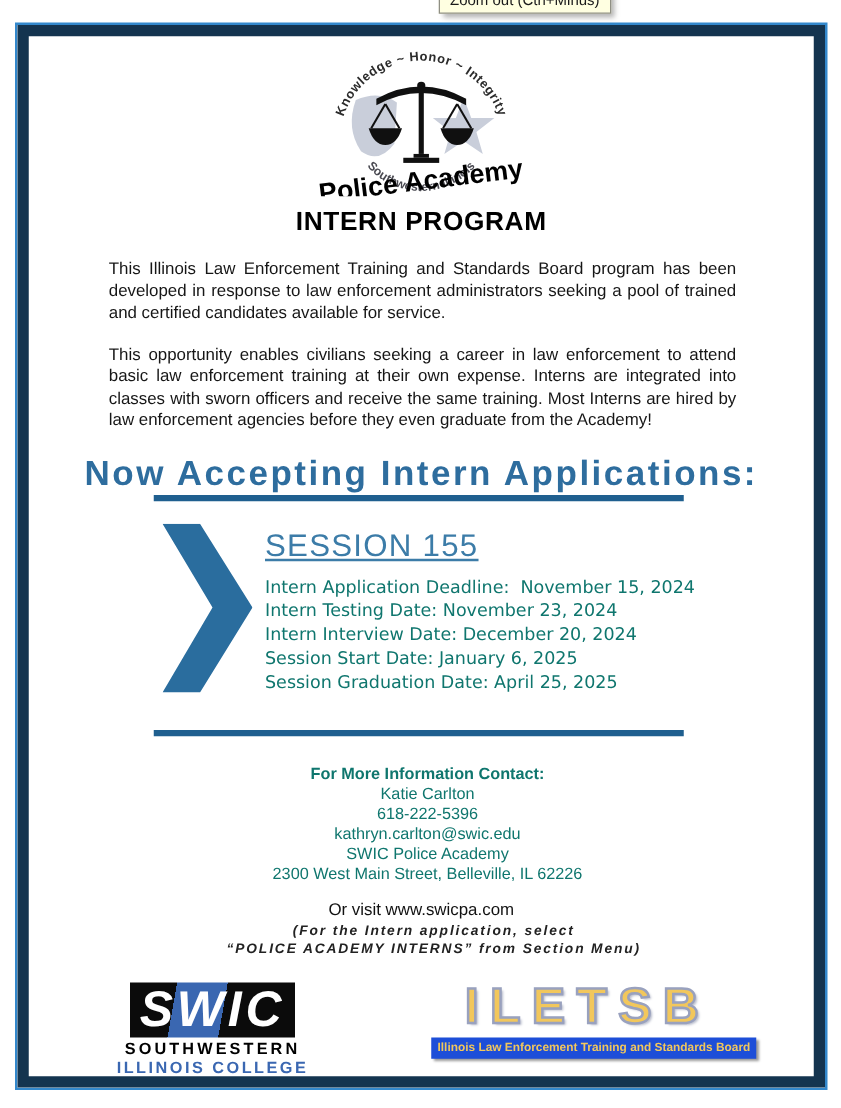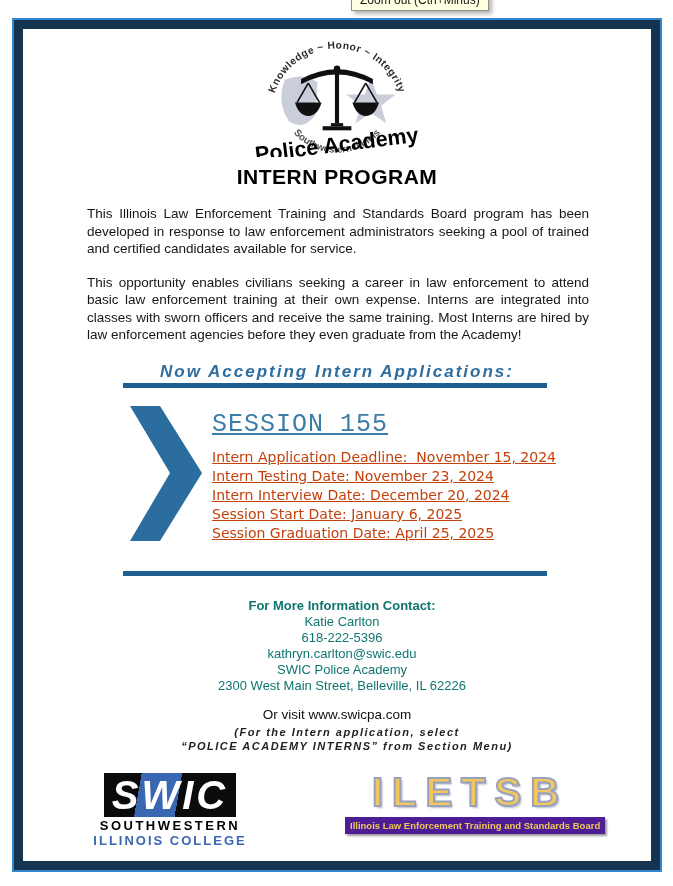--- a/index.html
+++ b/index.html
@@ -16,50 +16,50 @@
   .page-inner{width:100%;height:100%;box-sizing:border-box;border:9px solid #14344F;
     background:#fff;overflow:hidden;}
 
   .logo-wrap{text-align:center;margin-top:10px;}
   .doc-title{text-align:center;font-size:21px;font-weight:bold;color:#000;
     letter-spacing:.5px;margin-top:4px;}
 
   .para{margin:16px 62px 0 64px;text-align:justify;font-size:13.5px;
     line-height:17.5px;color:#161616;}
 
-  .accepting{margin-top:18px;text-align:center;font-size:17px;color:#2E6D9E;
-    font-style:italic;font-weight:600;letter-spacing:2px;}
+  .accepting{margin-top:18px;text-align:center;font-size:28px;color:#2E6D9E;
+    font-weight:600;letter-spacing:2px;}
   .blue-rule{height:5px;background:#1F5F8F;width:424px;margin:1px 0 0 100px;}
   .blue-rule.second{margin-top:28px;}
 
   .session-row{display:flex;margin:18px 0 0 107px;}
   .chevron{flex:0 0 auto;}
   .session-text{margin-left:10px;padding-top:4px;}
-  .session-title{font-family:Liberation Mono, monospace;font-size:25px;color:#3C7CA8;
+  .session-title{font-family:Liberation Sans, sans-serif;font-size:25px;color:#3C7CA8;
     text-decoration:underline;letter-spacing:1px;font-weight:400;margin-bottom:9px;}
   .session-line{font-family:"DejaVu Sans",sans-serif;font-size:14px;line-height:19px;
-    color:#c2410c;white-space:pre;text-decoration:underline;}
+    color:#0f766e;white-space:pre;}
 
   .contact{margin-top:22px;text-align:center;font-size:13px;line-height:16px;color:#0f766e;padding-left:10px;}
   .contact .bold{font-weight:bold;}
   .visit{margin-top:13px;text-align:center;font-size:13.5px;color:#111;}
   .note{ text-align:center;font-size:11px;font-weight:bold;font-style:italic;
     letter-spacing:1.5px;line-height:14px;color:#222;margin-top:3px;margin-left:20px;}
 
   .logos-row{position:relative;margin-top:16px;height:84px;padding-left:45px;}
   .swic-logo{position:absolute;left:67px;top:4px;width:160px;text-align:center;}
   .swic-acronym{display:inline-block;padding:0 8px;font-style:italic;font-weight:900;
     font-size:40px;line-height:44px;color:#fff;letter-spacing:3px;
     background:linear-gradient(100deg,#0b0b0b 0 27%,#3A67B1 27% 56%,#0b0b0b 56% 100%);}
   .swic-line1{font-size:13px;font-weight:bold;letter-spacing:2.5px;color:#000;margin-top:1px;}
   .swic-line2{font-size:13px;font-weight:bold;letter-spacing:2px;color:#3A67B1;}
   .iletsb-logo{position:absolute;left:322px;top:0;width:250px;text-align:center;}
   .iletsb-acronym{font-size:40px;line-height:46px;font-weight:900;color:#F2C75C;
     letter-spacing:9px;-webkit-text-stroke:2px #99A1BE;text-shadow:2px 2px 2px #b9bdcc;}
-  .iletsb-bar{display:inline-block;background:#4c1d95;color:#F2C75C;font-size:9.5px;
+  .iletsb-bar{display:inline-block;background:#1d4ed8;color:#F2C75C;font-size:9.5px;
     font-weight:bold;padding:3px 5px;white-space:nowrap;box-shadow:2px 2px 2px #9a9a9a;}
 </style>
 </head>
 <body>
 
 <div class="tooltip">Zoom out (Ctrl+Minus)</div>
 
 <div class="page-frame">
   <div class="page-inner">
 

